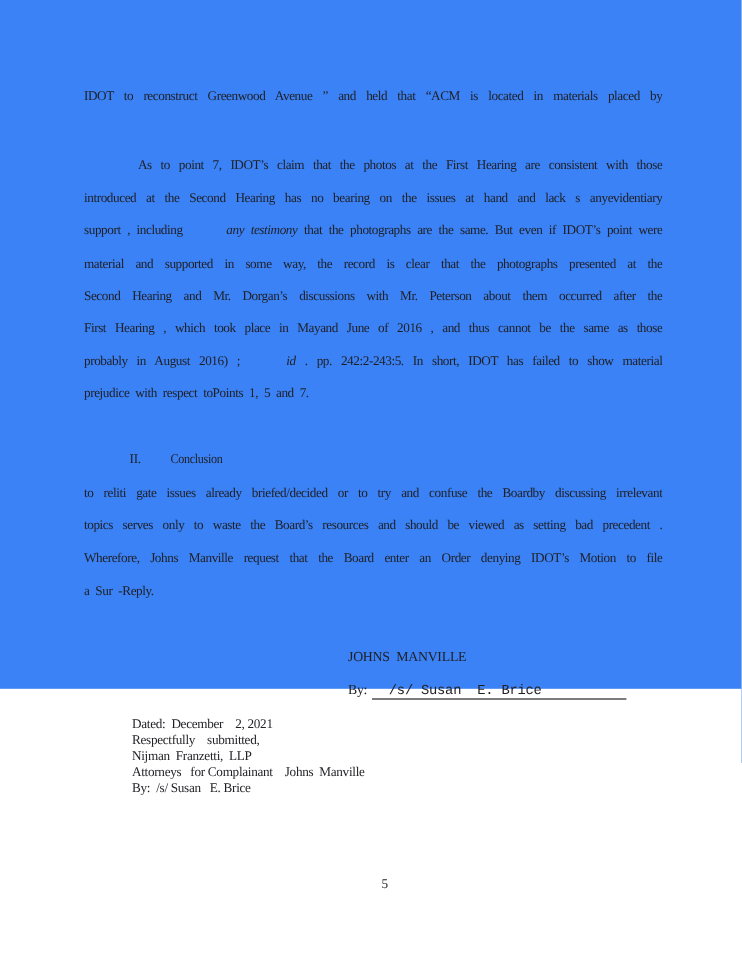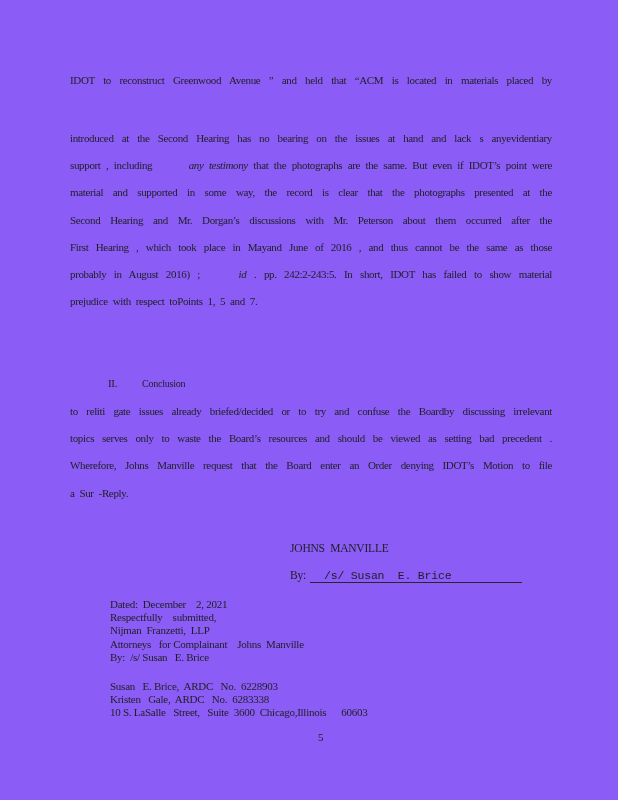--- a/index.html
+++ b/index.html
@@ -4,21 +4,21 @@
 <style>
   html, body { margin: 0; padding: 0; }
   body {
     width: 618px; height: 800px;
     background: #ffffff;
     font-family: "Liberation Serif", "DejaVu Serif", serif;
     color: #1f1f23;
     position: relative;
     overflow: hidden;
   }
-  .page { position: absolute; left: 0; top: 0; width: 618px; height: 800px; background: #8b5cf6; }
+  .page { position: absolute; left: 0; top: 0; width: 618px; height: 574px; background: #3b82f6; }
 
   .mainblock { position: absolute; left: 70px; width: 482px; }
   .pline {
     height: 27.2px;
     line-height: 27.2px;
     font-size: 11px;
     letter-spacing: -0.35px;
     word-spacing: 1.5px;
     text-align: justify;
     text-align-last: justify;
@@ -77,20 +77,21 @@
 </head>
 <body>
 
 <div class="page">
 
   <div class="mainblock" id="para1">
       <div class="pline"><span>IDOT to reconstruct Greenwood Avenue ” and held that “ACM is located in materials placed by</span></div>
     </div>
 
   <div class="mainblock" id="para2">
+      <div class="pline indent"><span>As to point 7, IDOT’s claim that the photos at the First Hearing are consistent with those</span></div>
       <div class="pline"><span>introduced at the Second Hearing has no bearing on the issues at hand and lack s anyevidentiary</span></div>
       <div class="pline"><span>support , including </span><span class="ital">any testimony</span><span> that the photographs are the same. But even if IDOT’s point were</span></div>
       <div class="pline"><span>material and supported in some way, the record is clear that the photographs presented at the</span></div>
       <div class="pline"><span>Second Hearing and Mr. Dorgan’s discussions with Mr. Peterson about them occurred after the</span></div>
       <div class="pline"><span>First Hearing , which took place in Mayand June of 2016 , and thus cannot be the same as those</span></div>
       <div class="pline"><span>probably in August 2016) ; </span><span class="ital">id</span><span> . pp. 242:2-243:5. In short, IDOT has failed to show material</span></div>
       <div class="pline lastline"><span>prejudice with respect toPoints 1, 5 and 7.</span></div>
     </div>
 
   <div class="heading">
@@ -106,17 +107,16 @@
     </div>
 
   <div class="company">JOHNS  MANVILLE</div>
 
   <div class="byline">
     <span class="by-label">By:</span><span class="by-sig">/s/ Susan  E. Brice</span>
   </div>
 
   <div class="sigblock" id="dated-block"><div class="sline">Dated:  December    2, 2021</div><div class="sline">Respectfully    submitted,</div><div class="sline">Nijman  Franzetti,  LLP</div><div class="sline">Attorneys   for Complainant    Johns  Manville</div><div class="sline">By:  /s/ Susan   E. Brice</div></div>
 
-  <div class="sigblock" id="attorney-block"><div class="sline">Susan   E. Brice,  ARDC   No.  6228903</div><div class="sline">Kristen   Gale,  ARDC   No.  6283338</div><div class="sline">10 S. LaSalle   Street,   Suite  3600  Chicago,Illinois      60603</div></div>
 
   <div class="pagenum">5</div>
 
 </div>
 
 </body></html>

